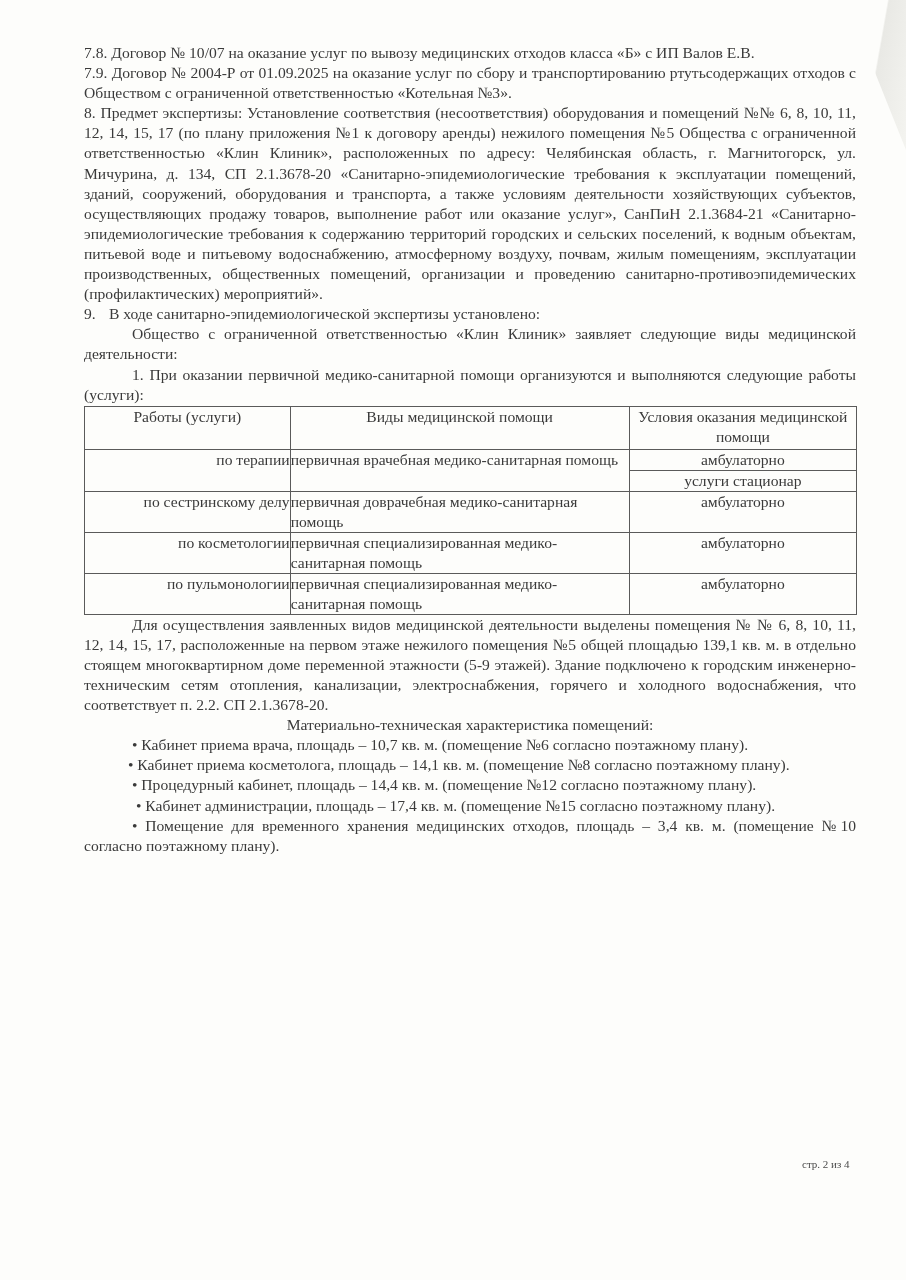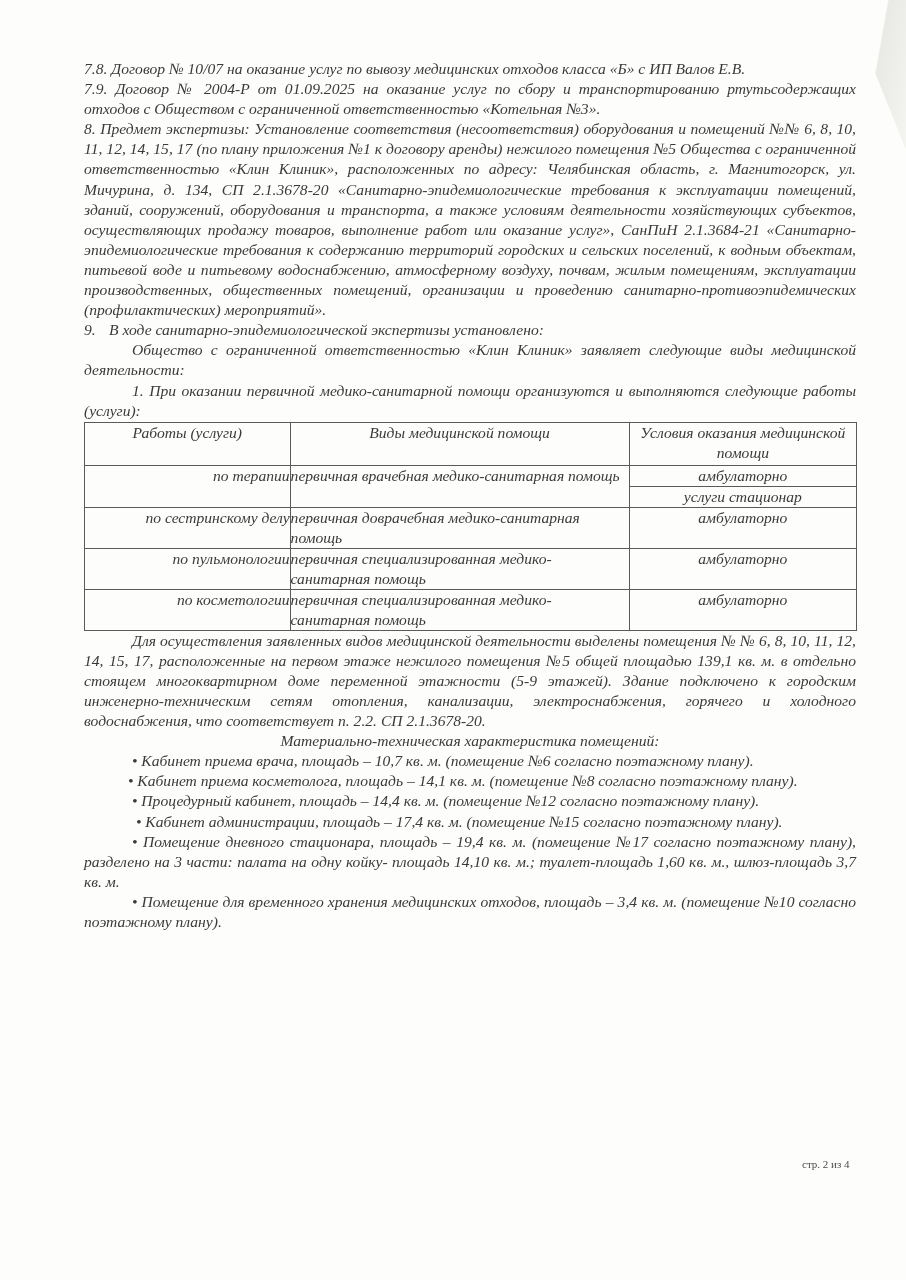--- a/index.html
+++ b/index.html
@@ -6,22 +6,22 @@
   body {
     width:906px; height:1280px; background:#fdfdfb; position:relative; overflow:hidden;
     font-family:"Liberation Serif", "DejaVu Serif", serif; color:#3a3a3a;
   }
   .page-fold {
     position:absolute; top:0; right:0; width:60px; height:150px;
     background:linear-gradient(100deg, rgba(0,0,0,0) 0%, rgba(0,0,0,0) 48%, #e9e9e5 50%, #f4f4f0 100%);
     clip-path:polygon(0 0, 100% 0, 100% 100%);
   }
   .content {
-    position:absolute; left:84px; top:59px; width:772px;
-    font-size:15.6px; line-height:20.1px; text-align:justify;font-style:italic;
+    position:absolute; left:84px; top:43px; width:772px;
+    font-size:15.6px; line-height:20.1px; text-align:justify;
   }
   .content p { margin:0; }
   .indent { text-indent:48px; }
   .center { text-align:center; }
   .p9 { }
   .p9 .num { display:inline-block; width:25px; }
   table.services {
     border-collapse:collapse; width:773px; margin:1px 0 0 0;
     font-size:15.6px; line-height:20px; color:#3a3a3a;
   }
@@ -83,36 +83,35 @@
           </tbody>
             </table>
         </td>
       </tr>
       <tr>
         <td class="work">по сестринскому делу</td>
         <td class="kind">первичная доврачебная медико-санитарная помощь</td>
         <td class="cond">амбулаторно</td>
       </tr>
       <tr>
-        <td class="work">по пульмонологии</td>
+        <td class="work">по косметологии</td>
         <td class="kind">первичная специализированная медико-санитарная помощь</td>
         <td class="cond">амбулаторно</td>
       </tr>
       <tr>
-        <td class="work">по косметологии</td>
+        <td class="work">по пульмонологии</td>
         <td class="kind">первичная специализированная медико-санитарная помощь</td>
         <td class="cond">амбулаторно</td>
       </tr>
     </tbody>
   </table>
 
   <p class="indent">Для осуществления заявленных видов медицинской деятельности выделены помещения № № 6, 8, 10, 11, 12, 14, 15, 17, расположенные на первом этаже нежилого помещения №5 общей площадью 139,1 кв. м. в отдельно стоящем многоквартирном доме переменной этажности (5-9 этажей). Здание подключено к городским инженерно-техническим сетям отопления, канализации, электроснабжения, горячего и холодного водоснабжения, что соответствует п. 2.2. СП 2.1.3678-20.</p>
   <p class="center">Материально-техническая характеристика помещений:</p>
 
   <p class="bullet">• Кабинет приема врача, площадь – 10,7 кв. м. (помещение №6 согласно поэтажному плану).</p>
   <p class="bullet b2">• Кабинет приема косметолога, площадь – 14,1 кв. м. (помещение №8 согласно поэтажному плану).</p>
   <p class="bullet">• Процедурный кабинет, площадь – 14,4 кв. м. (помещение №12 согласно поэтажному плану).</p>
   <p class="bullet b5">• Кабинет администрации, площадь – 17,4 кв. м. (помещение №15 согласно поэтажному плану).</p>
-  <p class="bullet">• Помещение дневного стационара, площадь – 19,4 кв. м. (помещение №17 согласно поэтажному плану), разделено на 3 части: палата на одну койку- площадь 14,10 кв. м.; туалет-площадь 1,60 кв. м., шлюз-площадь 3,7 кв. м.</p>
   <p class="bullet">• Помещение для временного хранения медицинских отходов, площадь – 3,4 кв. м. (помещение №10 согласно поэтажному плану).</p>
 </div>
 
 <div class="footer">стр. 2 из 4</div>
 
 </body></html>

